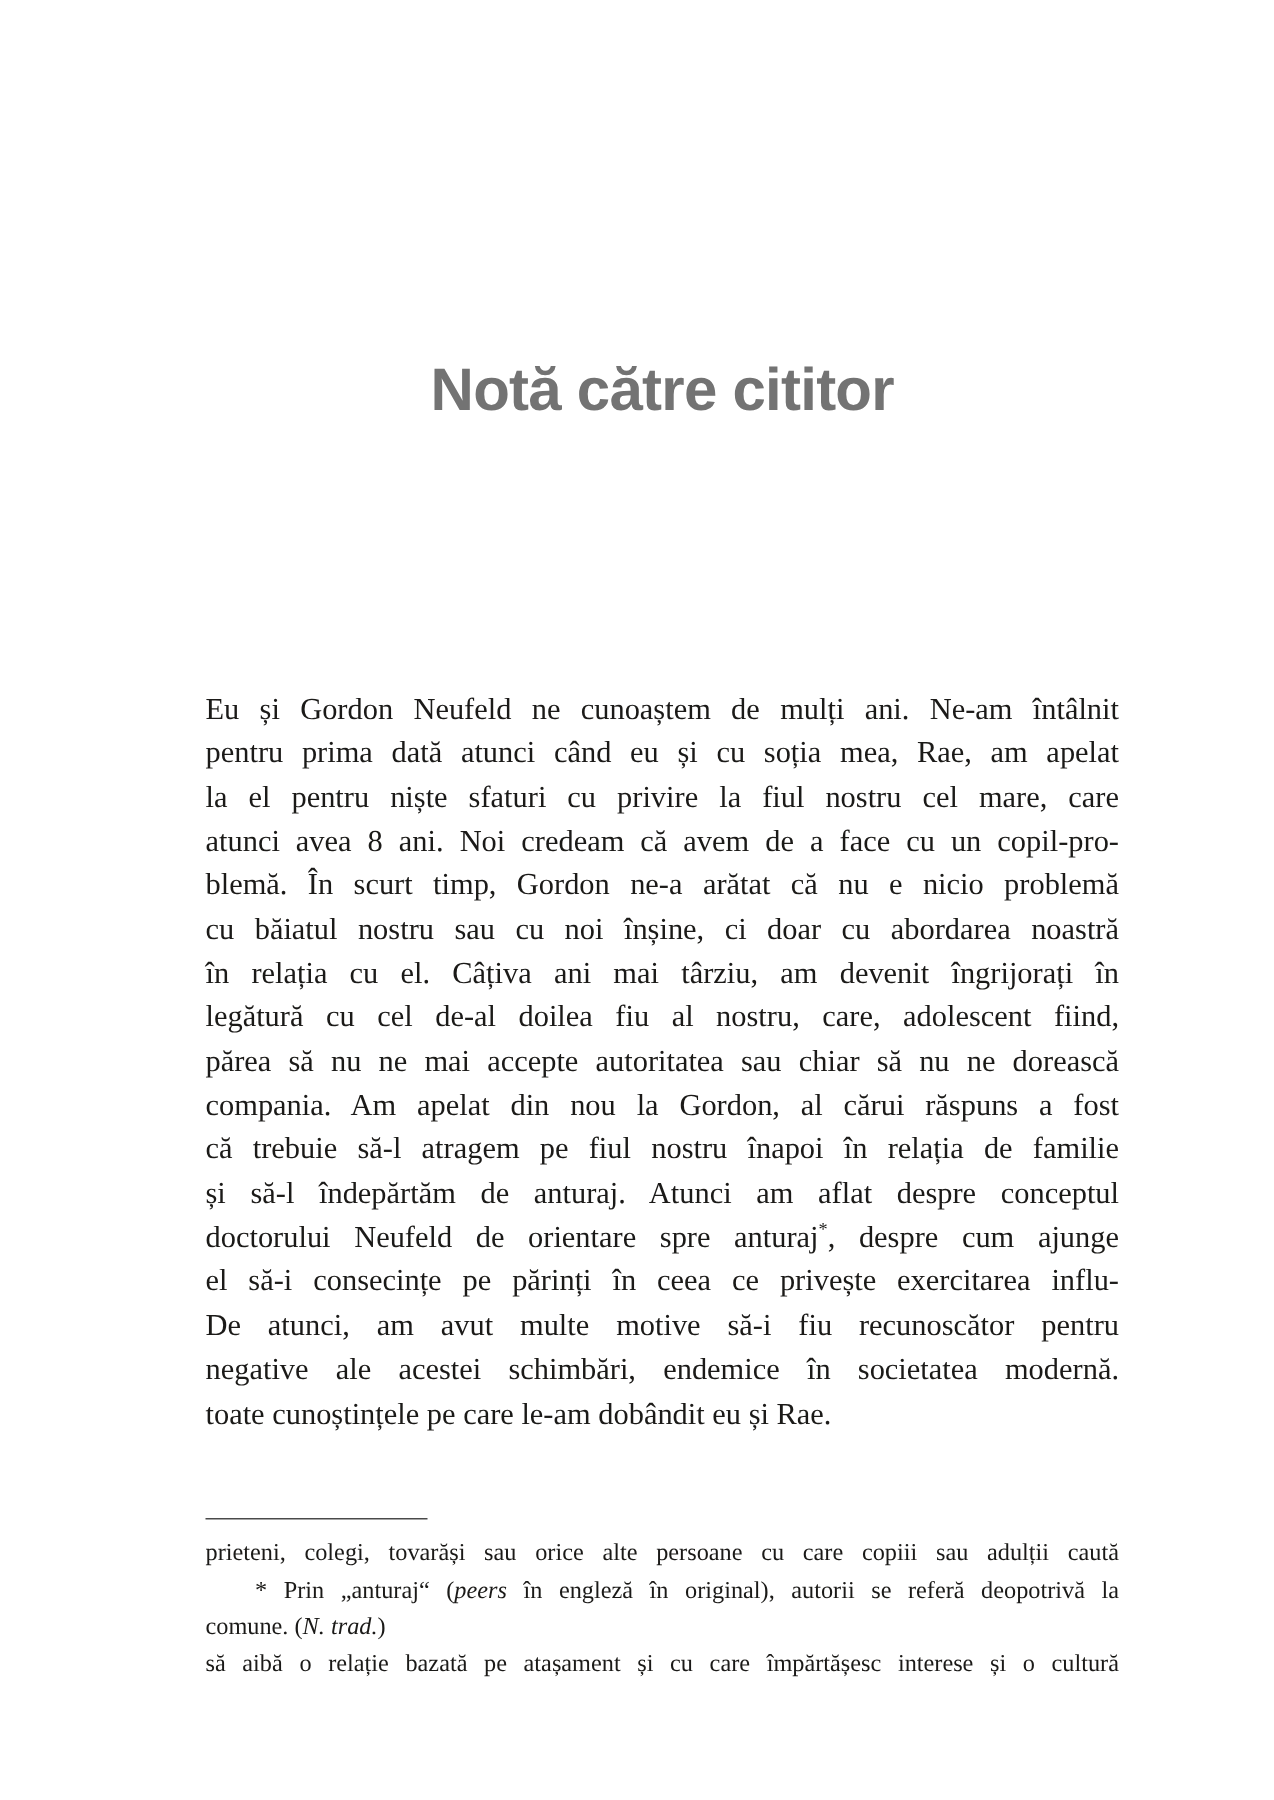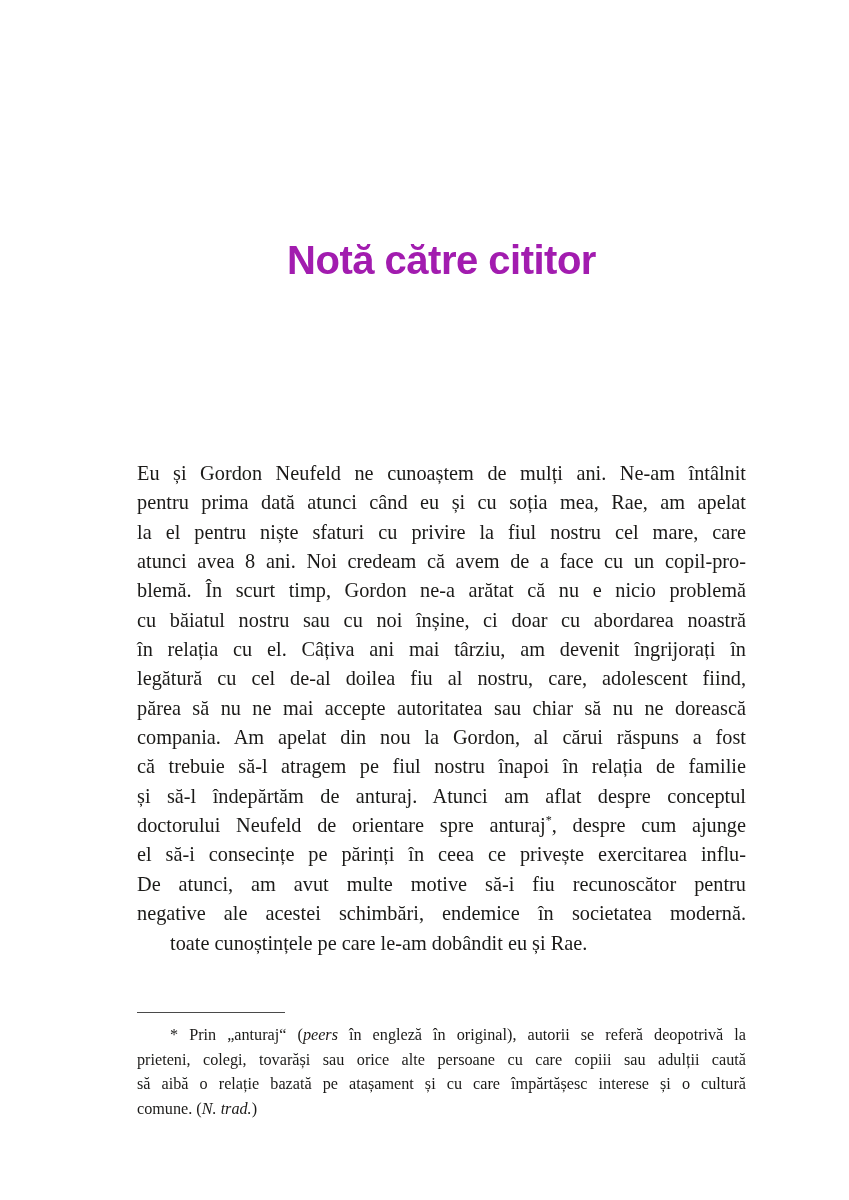--- a/index.html
+++ b/index.html
@@ -22,37 +22,36 @@
     top: 236px;
     width: 609px;
     text-align: center;
   }
   .chapter-title {
     font-family: "Liberation Sans", sans-serif;
     font-weight: 700;
     font-size: 40px;
     line-height: 48px;
     letter-spacing: -0.5px;
-    color: #a21caf;
+    color: #737373;
   }
   .body-text {
     position: absolute;
     left: 137px;
     top: 459px;
     width: 609px;
     font-size: 20.3px;
     line-height: 29.35px;
   }
   .body-text .tline {
     text-align: justify;
     text-align-last: justify;
   }
   .body-text .tline.last {
     text-align-last: left;
-    margin-left: 33px;
   }
   .tline sup {
     font-size: 0.6em;
     line-height: 0;
     vertical-align: super;
   }
   .footnote-sep {
     position: absolute;
     left: 137px;
     top: 1012px;
@@ -104,19 +103,19 @@
       <div class="tline">doctorului Neufeld de orientare spre anturaj<sup>*</sup>, despre cum ajunge</div>
       <div class="tline">el să-i consecințe pe părinți în ceea ce privește exercitarea influ-</div>
       <div class="tline">De atunci, am avut multe motive să-i fiu recunoscător pentru</div>
       <div class="tline">negative ale acestei schimbări, endemice în societatea modernă.</div>
       <div class="tline last">toate cunoștințele pe care le-am dobândit eu și Rae.</div>
     </div>
 
   <div class="footnote-sep"></div>
 
   <div class="footnote">
+      <div class="tline">prieteni, colegi, tovarăși sau orice alte persoane cu care copiii sau adulții caută</div>
       <div class="tline first">* Prin „anturaj“ (<i>peers</i> în engleză în original), autorii se referă deopotrivă la</div>
-      <div class="tline">prieteni, colegi, tovarăși sau orice alte persoane cu care copiii sau adulții caută</div>
+      <div class="tline last">comune. (<i>N. trad.</i>)</div>
       <div class="tline">să aibă o relație bazată pe atașament și cu care împărtășesc interese și o cultură</div>
-      <div class="tline last">comune. (<i>N. trad.</i>)</div>
     </div>
 
 </div>
 
 </body></html>

